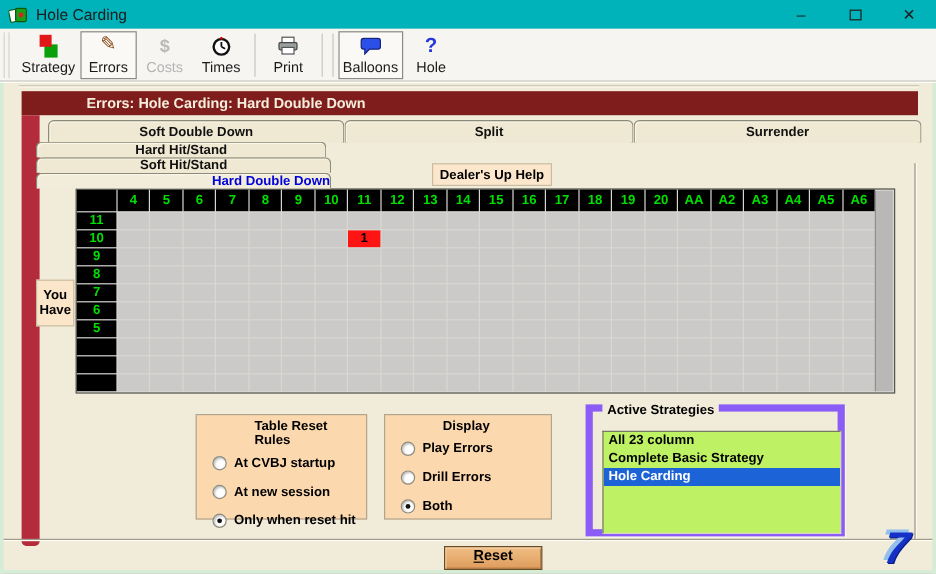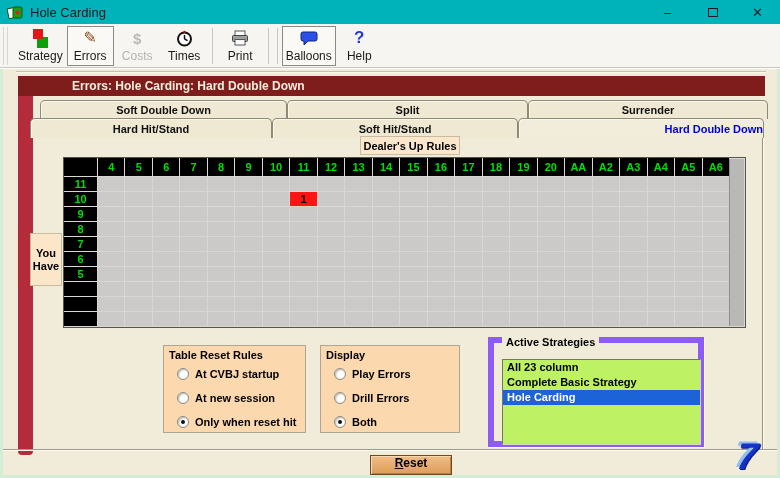--- a/index.html
+++ b/index.html
@@ -39,21 +39,21 @@
   .panel-topline { position:absolute; left:16px; top:71px; width:750px; height:2px;
                    border-top:1px solid #C5C1AE; border-bottom:1px solid #FBF8EC; }
   .red-header { position:absolute; left:18px; top:76px; width:747px; height:20px; background:#7f1d1d;
                 color:#F6EEDC; font-size:12px; font-weight:bold; line-height:20px; padding-left:54px; }
   .red-strip { position:absolute; left:18px; top:96px; width:15px; height:359px; background:#B42C3C;
                border-radius:0 0 4px 4px; }
 
   
   .tabrow { position:absolute; display:flex; }
   .tabrow.back { left:40px; top:100px; width:728px; height:19px; z-index:1; }
-  .tabrow.front { left:30px; top:118px; width:734px; height:20px; z-index:2; }
+  .tabrow.front { left:30px; top:118px; width:734px; height:20px; z-index:2;flex-direction:column; }
   .tab { border:1px solid #8C8A78; border-bottom:none; border-radius:5px 5px 0 0; background:#EFE8D2;
          display:flex; align-items:center; justify-content:center; font-size:11px; font-weight:bold;
          color:#111; box-shadow:inset 1px 1px 0 #FBF7E8; }
   .tab.selected { color:#0000D8; background:#F2ECDA;justify-content:flex-end; }
 
   .dealer-label { position:absolute; left:360px; top:136px; width:100px; height:19px; background:#FCE7CD;
                   border:1px solid #C9BDA1; font-size:11px; font-weight:bold; display:flex;
                   align-items:center; justify-content:center; z-index:3; }
   .panel-right-edge { position:absolute; left:762px; top:136px; width:2px; height:314px;
                       border-left:1px solid #96938A; border-right:1px solid #FFFDF0; }
@@ -62,28 +62,28 @@
   .grid { position:absolute; left:63px; top:157px; width:683px; height:171px; border:1px solid #55554D;
           background:#D8D7D3; display:grid; grid-template-columns:33px repeat(23,1fr);
           grid-template-rows:18px repeat(10,14px); gap:1px; padding-right:16px; }
   .grid .gh, .grid .rh { background:#000; color:#00DF00; font-size:11px; font-weight:bold;
           display:flex; align-items:center; justify-content:center; }
   .grid .c { background:#CBCAC8; }
   .grid .c.marked { background:#FF1414; color:#000; font-size:11px; font-weight:bold;
           display:flex; align-items:center; justify-content:center; }
   .grid-gutter { position:absolute; right:1px; top:1px; bottom:1px; width:15px; background:#B9B8B6;
           border-left:1px solid #8F8F8B; }
-  .you-have { position:absolute; left:30px; top:233px; width:32px; height:53px; background:#FCE6CA;
+  .you-have { position:absolute; left:30px; top:233px; width:32px; height:39px; background:#FCE6CA;
           border:1px solid #C9BDA1; font-size:11px; font-weight:bold; display:flex; flex-direction:column;
           align-items:center; justify-content:center; line-height:13px; z-index:3; }
 
   
   .gbox { position:absolute; font-size:11px; font-weight:bold; color:#000; }
   .gbox.peach { background:#FCD8AE; border:1px solid #AFA68F; }
-  .gbox.peach .gbox-title { padding:3px 0 0 5px; }
+  .gbox.peach .gbox-title { padding:3px 0 0 5px;margin-left:43px; }
   .gbox.etched { border:6px solid #8b5cf6; box-shadow:1px 1px 0 #FBF7EA; }
   .gbox.etched .gbox-title { position:absolute; top:-7px; left:8px; background:#F1EBD9; padding:0 4px; }
   .opts { padding:6px 0 0 13px; }
   .radio-row { display:flex; align-items:center; gap:6px; margin-bottom:11px; height:13px; }
   .radio { width:12px; height:12px; border-radius:50%; background:#fff; border:1px solid #8A8A7E;
            box-shadow:inset 1px 1px 2px rgba(0,0,0,.28); position:relative; flex:none; }
   .radio.sel::after { content:""; position:absolute; left:3px; top:3px; width:4px; height:4px;
            border-radius:50%; background:#111; }
   .rlabel { font-size:11px; font-weight:bold; }
   .lb { position:absolute; left:8px; top:16px; width:199px; height:86px; background:#bef264;
@@ -186,21 +186,21 @@
       <span class="ticon">
         <svg width="18" height="15" viewBox="0 0 18 15">
           <path d="M3 1 h12 a2 2 0 0 1 2 2 v5 a2 2 0 0 1 -2 2 h-7 l-4 4 v-4 h-1 a2 2 0 0 1 -2 -2 v-5 a2 2 0 0 1 2 -2 z" fill="#2B50E8" stroke="#14247A"></path>
         </svg>
       </span>
       <span>Balloons</span>
     </div>
 
     <div class="tbtn">
       <span class="ticon ic-help">?</span>
-      <span>Help</span>
+      <span>Hole</span>
     </div>
   </div>
 
   <div class="panel-topline"></div>
   <div class="red-header">
     <span>Errors: Hole Carding: Hard Double Down</span>
   </div>
   <div class="red-strip"></div>
 
   <div class="tabrow back">
@@ -219,21 +219,21 @@
         <span>Hard Hit/Stand</span>
       </div>
     <div class="tab" style="width:246px">
         <span>Soft Hit/Stand</span>
       </div>
     <div class="tab selected" style="width:246px">
         <span>Hard Double Down</span>
       </div>
   </div>
 
-  <div class="dealer-label">Dealer's Up Rules</div>
+  <div class="dealer-label">Dealer's Up Help</div>
   <div class="panel-right-edge"></div>
 
   <div class="grid" id="grid-table">
     <div class="grid-gutter"></div>
   <div class="gh"></div>
       <div class="gh">4</div>
       <div class="gh">5</div>
       <div class="gh">6</div>
       <div class="gh">7</div>
       <div class="gh">8</div>

